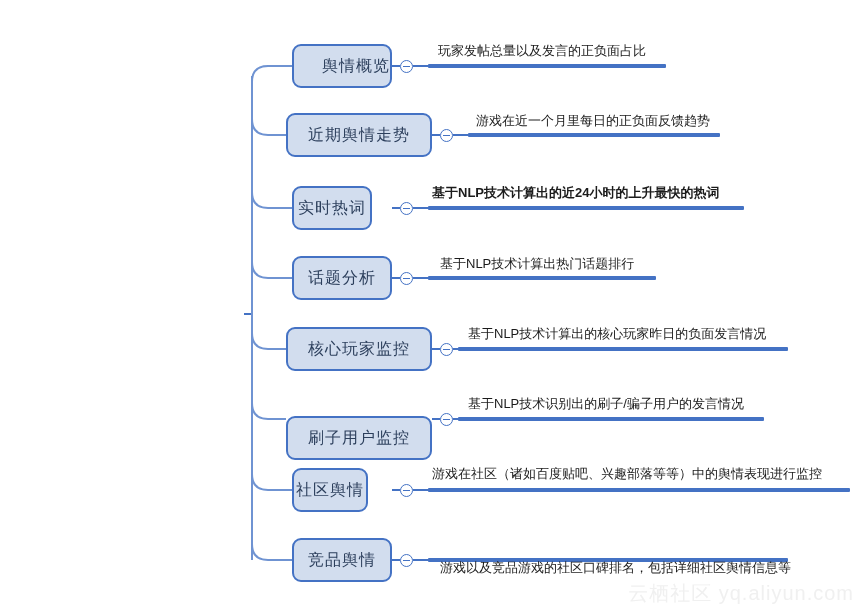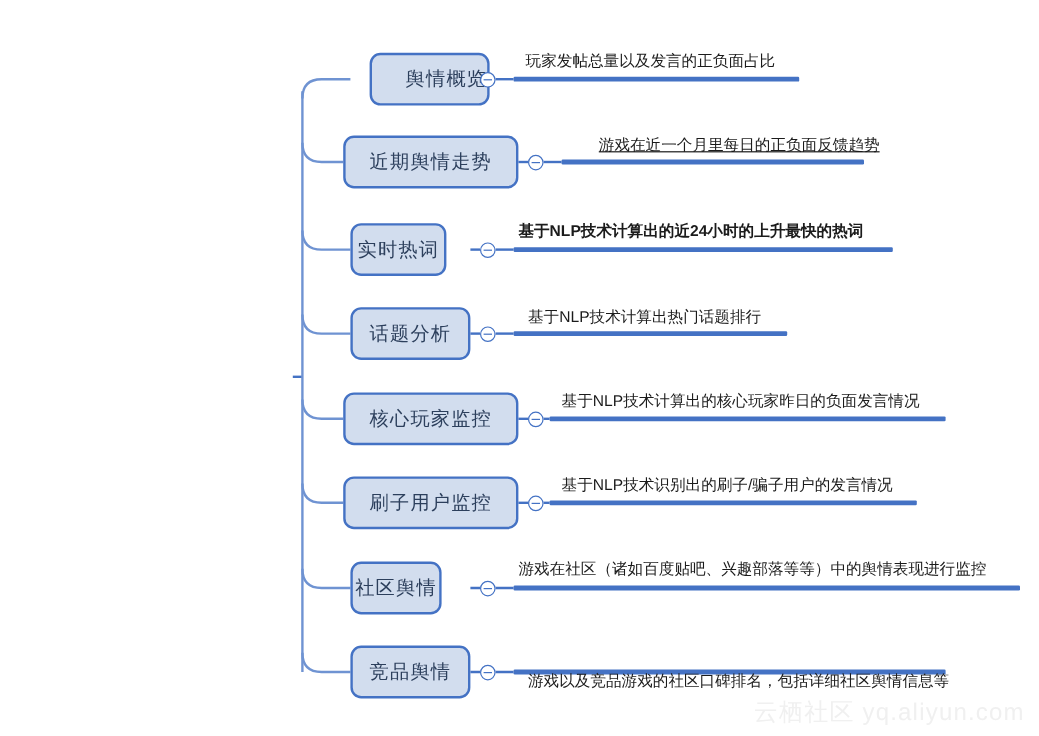--- a/index.html
+++ b/index.html
@@ -155,34 +155,34 @@
     <path d="M413 278 L428 278" fill="none" stroke="#4472c4" stroke-width="2"></path>
     <path d="M453 349 L458 349" fill="none" stroke="#4472c4" stroke-width="2"></path>
     <path d="M453 419 L458 419" fill="none" stroke="#4472c4" stroke-width="2"></path>
     <path d="M413 490 L428 490" fill="none" stroke="#4472c4" stroke-width="2"></path>
     <path d="M413 560 L428 560" fill="none" stroke="#4472c4" stroke-width="2"></path>
   </svg>
 
 
   <div id="branch-layer">
       <div class="branch">
-        <div class="node-box" style="left: 308px; top: 44px; width: 100px; padding-left: 28px;">
+        <div class="node-box" style="left: 292px; top: 44px; width: 100px; padding-left: 28px;">
           <span class="node-label">舆情概览</span>
         </div>
         <div class="toggle" style="left: 400px; top: 60px;"></div>
         <div class="desc-rule" style="left: 428px; top: 64px; width: 238px;"></div>
         <div class="desc-text" style="left: 438px; top: 43px;">玩家发帖总量以及发言的正负面占比</div>
       </div>
       <div class="branch">
         <div class="node-box" style="left: 286px; top: 113px; width: 146px;">
           <span class="node-label">近期舆情走势</span>
         </div>
         <div class="toggle" style="left: 440px; top: 129px;"></div>
         <div class="desc-rule" style="left: 468px; top: 133px; width: 252px;"></div>
-        <div class="desc-text" style="left: 499px; top: 113px; text-decoration: underline;">游戏在近一个月里每日的正负面反馈趋势</div>
+        <div class="desc-text" style="left: 476px; top: 113px;">游戏在近一个月里每日的正负面反馈趋势</div>
       </div>
       <div class="branch">
         <div class="node-box" style="left: 292px; top: 186px; width: 80px;">
           <span class="node-label">实时热词</span>
         </div>
         <div class="toggle" style="left: 400px; top: 202px;"></div>
         <div class="desc-rule" style="left: 428px; top: 206px; width: 316px;"></div>
         <div class="desc-text" style="left: 432px; top: 185px; font-weight: bold;">基于NLP技术计算出的近24小时的上升最快的热词</div>
       </div>
       <div class="branch">
@@ -195,21 +195,21 @@
       </div>
       <div class="branch">
         <div class="node-box" style="left: 286px; top: 327px; width: 146px;">
           <span class="node-label">核心玩家监控</span>
         </div>
         <div class="toggle" style="left: 440px; top: 343px;"></div>
         <div class="desc-rule" style="left: 458px; top: 347px; width: 330px;"></div>
         <div class="desc-text" style="left: 468px; top: 326px;">基于NLP技术计算出的核心玩家昨日的负面发言情况</div>
       </div>
       <div class="branch">
-        <div class="node-box" style="left: 286px; top: 397px; width: 146px;">
+        <div class="node-box" style="left: 286px; top: 416px; width: 146px;">
           <span class="node-label">刷子用户监控</span>
         </div>
         <div class="toggle" style="left: 440px; top: 413px;"></div>
         <div class="desc-rule" style="left: 458px; top: 417px; width: 306px;"></div>
         <div class="desc-text" style="left: 468px; top: 396px;">基于NLP技术识别出的刷子/骗子用户的发言情况</div>
       </div>
       <div class="branch">
         <div class="node-box" style="left: 292px; top: 468px; width: 76px;">
           <span class="node-label">社区舆情</span>
         </div>

